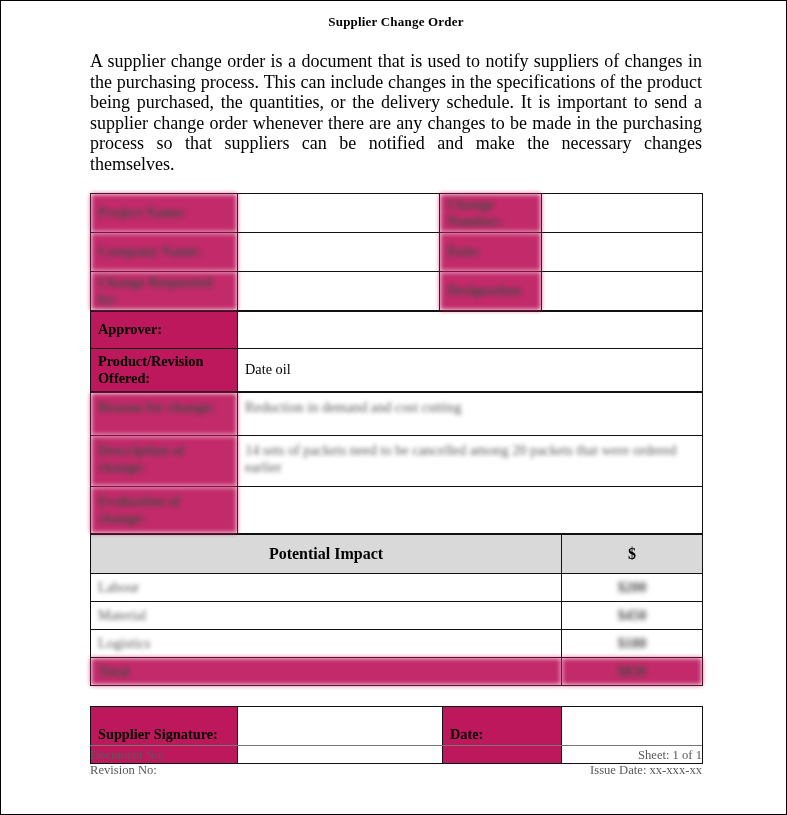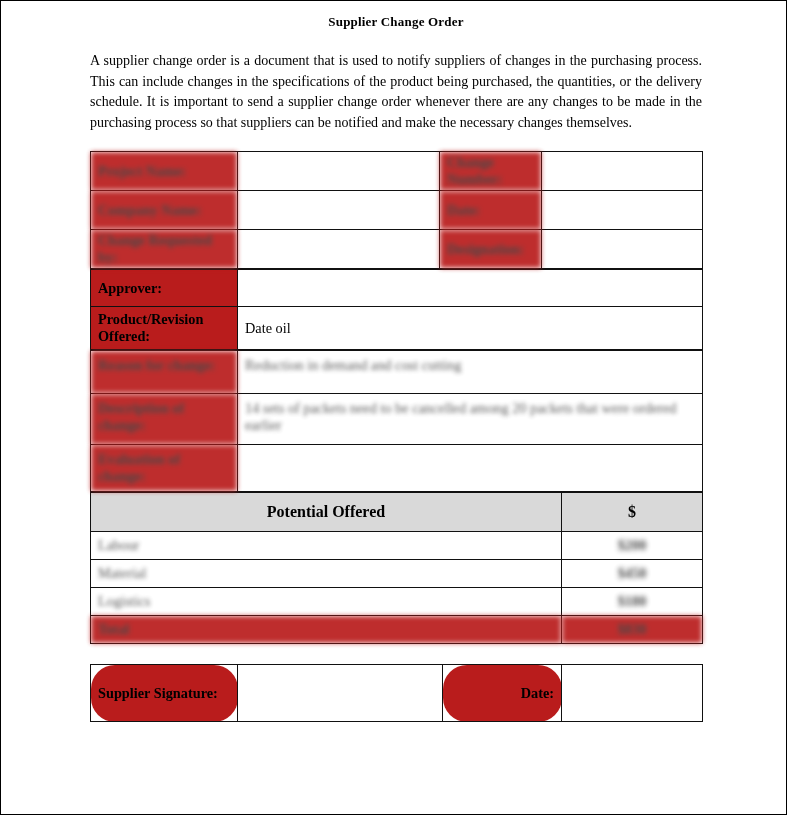--- a/index.html
+++ b/index.html
@@ -35,39 +35,39 @@
     text-align: center;
     font-weight: bold;
     font-size: 13px;
     letter-spacing: 0.2px;
     margin-top: 13px;
     margin-bottom: 0;
   }
 
   .intro {
     margin-top: 21px;
-    font-size: 14px;
+    font-size: 18px;
     line-height: 20.6px;
     text-align: justify;
     text-justify: inter-word;
   }
 
   
   table.grid {
     border-collapse: collapse;
     table-layout: fixed;
     width: 612px;
     font-size: 14.3px;
   }
   table.grid td {
     border: 1px solid #111111;
     padding: 0 7px;
     vertical-align: middle;
   }
-  .shade { background: #b91c1c; margin-left: 8px; }
+  .shade { background: #be185d; margin-left: 8px; }
   .lbl { font-weight: bold; }
 
   
   .blur {
     filter: blur(2.6px);
     color: #3a3a3a;
     opacity: 0.92;
   }
   .blur-soft {
     filter: blur(2.2px);
@@ -88,22 +88,22 @@
   #impact-table td.head {
     height: 38px;
     text-align: center;
     font-weight: bold;
     font-size: 16px;
     background: #d9d9d9;
   }
   #impact-table td.amt { text-align: center; font-weight: bold; }
 
   #signature-table { margin-top: 20px; }
-  #signature-table td { height: 56px; border-radius: 24px; }
-  #signature-table td.ctr { text-align: right; }
+  #signature-table td { height: 56px; }
+  #signature-table td.ctr { text-align: left; }
 
   
   .footer {
     position: absolute;
     left: 89px;
     top: 744px;
     width: 612px;
     border-top: 1px solid #777777;
     padding-top: 2px;
     color: #595959;
@@ -192,21 +192,21 @@
       </tbody>
     </table>
 
     <table class="grid" id="impact-table">
       <colgroup>
           <col style="width:471px">
           <col style="width:141px">
         </colgroup>
       <tbody>
         <tr>
-          <td class="head">Potential Offered</td>
+          <td class="head">Potential Impact</td>
           <td class="head">$</td>
         </tr>
         <tr>
           <td class="blur-soft">Labour</td>
           <td class="amt blur">$200</td>
         </tr>
         <tr>
           <td class="blur-soft">Material</td>
           <td class="amt blur">$450</td>
         </tr>
@@ -233,13 +233,23 @@
           <td class="shade lbl">Supplier Signature:</td>
           <td></td>
           <td class="shade lbl ctr">Date:</td>
           <td></td>
         </tr>
       </tbody>
     </table>
 
   </div>
 
+  <div class="footer">
+    <div class="footer-row">
+      <span>Document No:</span>
+      <span>Sheet: 1 of 1</span>
+    </div>
+    <div class="footer-row">
+      <span>Revision No:</span>
+      <span>Issue Date: xx-xxx-xx</span>
+    </div>
+  </div>
 </div>
 
 </body></html>

